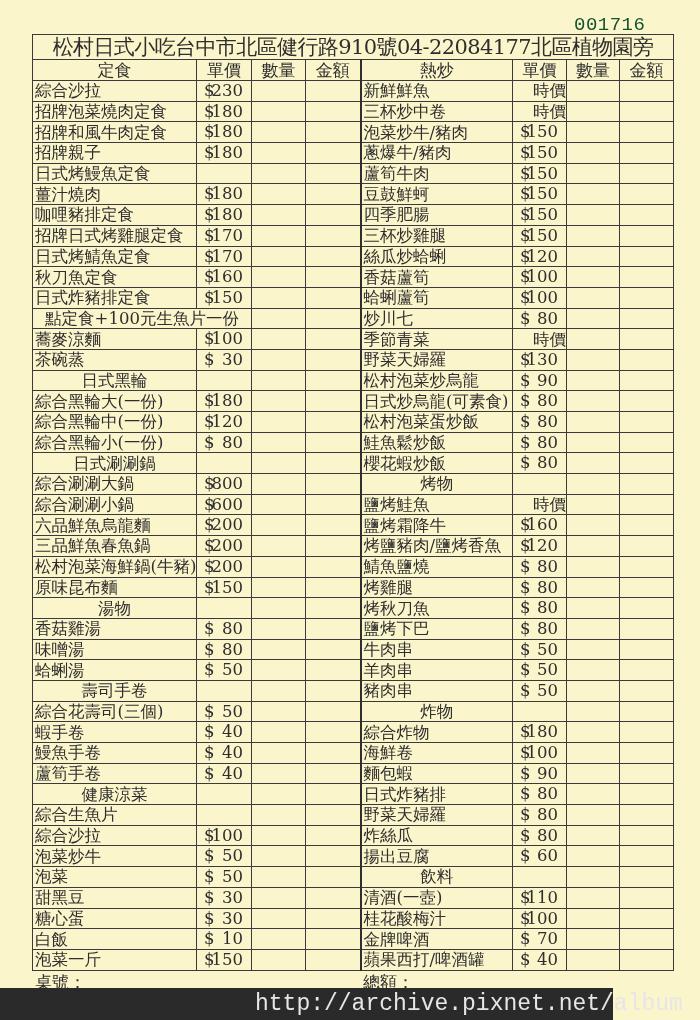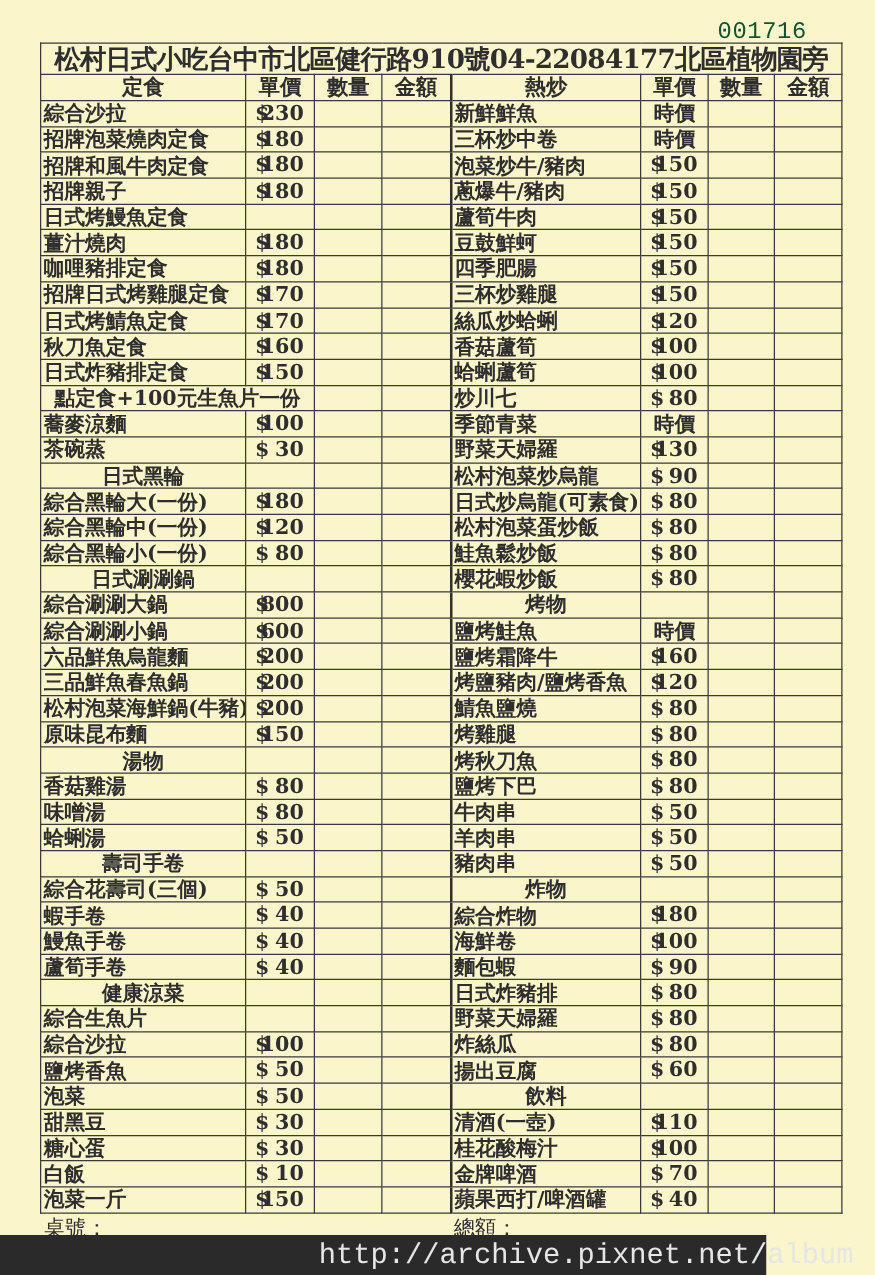--- a/index.html
+++ b/index.html
@@ -11,39 +11,38 @@
   }
   .serial {
     position: absolute; left: 574px; top: 14px;
     font-family: "Liberation Mono", "DejaVu Sans Mono", monospace;
     font-size: 19px; color: #14532d; letter-spacing: 0.5px; text-align: center;
   }
   table.menu {
     position: absolute; left: 32px; top: 34px; width: 641px;
     border-collapse: collapse; table-layout: fixed;
     border: 1.5px solid #2f2f2f;
-    font-weight: bold;
   }
   table.menu td {
     border: 1px solid #3a3a3a;
     padding: 0; overflow: hidden; white-space: nowrap;
     font-size: 16.5px; line-height: 19px; vertical-align: middle;
   }
   tr.title-row td {
     height: 24px; text-align: center; font-size: 21px; line-height: 24px;
     letter-spacing: -0.6px;
   }
   tr.head-row td { height: 20px; text-align: center; font-size: 17px; line-height: 20px; }
   tr.data-row td { height: 19.7px; }
   td.item { padding-left: 2px !important; }
   td.item.section, td.item.note { text-align: center; padding-left: 0 !important; margin-left: 23px; }
   td.price { position: relative; }
   td.price .cur { position: absolute; left: 7px; top: 0; line-height: 20px; }
   td.price .num { position: absolute; right: 8px; top: 0; line-height: 20px; }
-  td.price .mkt { display: block; text-align: center; }
+  td.price .mkt { display: block; text-align: right; }
   td.split-r { border-right: 2px solid #2f2f2f !important; }
   .footer-label {
     position: absolute; font-size: 17px; top: 971px;
   }
   .banner {
     position: absolute; left: 0; top: 988px; width: 613px; height: 32px;
     background: #2a2a2a;
   }
   .banner-text {
     position: absolute; left: 255px; top: 2px;
@@ -633,21 +632,21 @@
     <td class="amt split-r"></td>
     <td class="item">炸絲瓜</td>
     <td class="price">
           <span class="cur">$</span>
           <span class="num">80</span>
         </td>
     <td class="qty"></td>
     <td class="amt"></td>
   </tr>
       <tr class="data-row">
-    <td class="item">鹽烤香魚</td>
+    <td class="item">泡菜炒牛</td>
     <td class="price">
           <span class="cur">$</span>
           <span class="num">50</span>
         </td>
     <td class="qty"></td>
     <td class="amt split-r"></td>
     <td class="item">揚出豆腐</td>
     <td class="price">
           <span class="cur">$</span>
           <span class="num">60</span>

